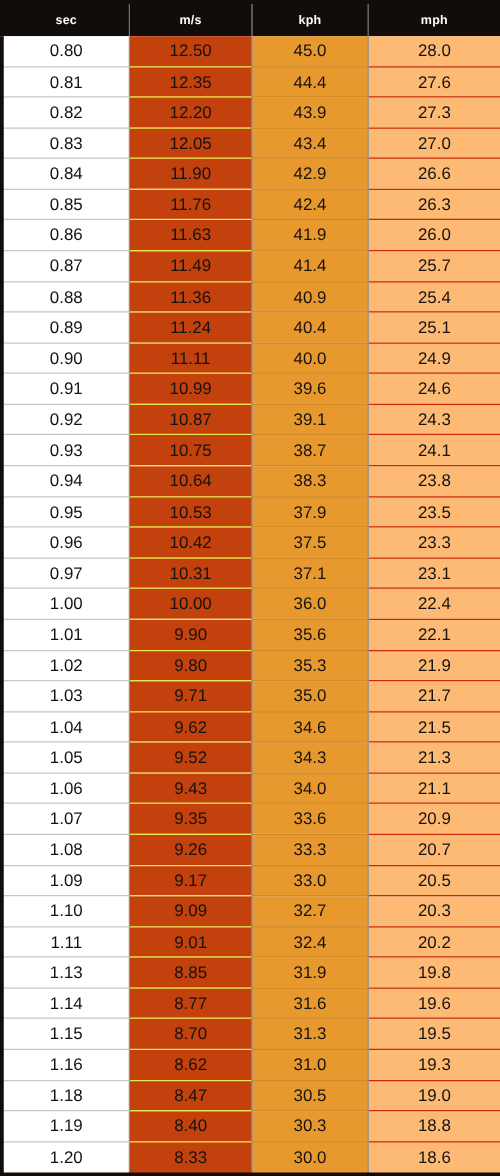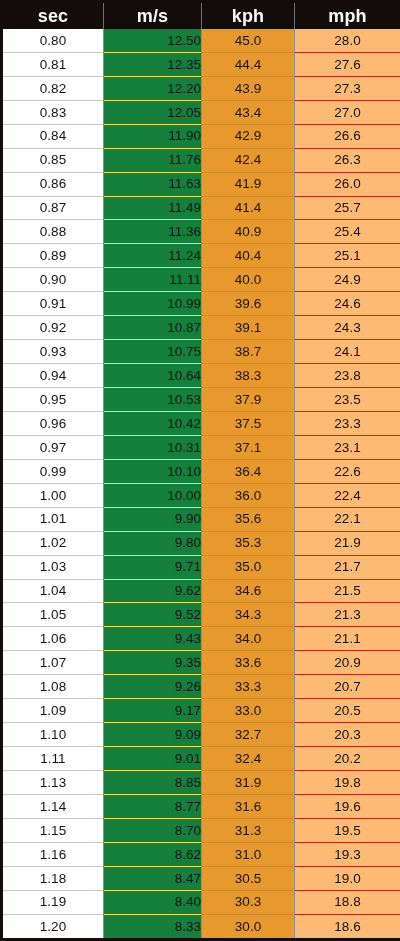--- a/index.html
+++ b/index.html
@@ -34,21 +34,21 @@
   
   col.c-sec  { width: 102px; }
   col.c-ms   { width: 98px; }
   col.c-kph  { width: 93px; }
   col.c-mph  { width: 107px; }
 
   thead th {
     background: #120d0b;
     color: #ffffff;
     font-weight: bold;
-    font-size: 18px;
+    font-size: 10px;
     text-align: center;
     height: 26px;
     padding: 0;
     border-right: 1px solid #6f6f6f;
     letter-spacing: 0.2px;
   }
   thead th:last-child { border-right: none; }
 
   tbody td {
     text-align: center;
@@ -58,21 +58,21 @@
     height: 21.5px;
     line-height: 21.5px;
     border-top: 1px solid #bfbfbf;
     border-right: 1px solid #9a9a9a;
     white-space: nowrap;
   }
   tbody tr:first-child td { border-top: none; }
   tbody td:last-child { border-right: none; }
 
   td.col-sec { background: #ffffff; border-top-color: #c6c6c6; }
-  td.col-ms  { background: #15803d; border-top-color: #e6e64d; text-align: right; }
+  td.col-ms  { background: #c2410c; border-top-color: #e6e64d; }
   td.col-kph { background: #e8992e; border-top-color: #cf8929; }
   td.col-mph { background: #fdba74; border-top-color: #cb290e; }
 
   td.col-ms  { border-right-color: #8f8f8f; }
   td.col-kph { border-right-color: #8f8f8f; margin-left: 28px; }
   td.col-sec { border-right-color: #8f8f8f; }
 </style>
 </head>
 <body>
 
@@ -195,26 +195,20 @@
           <td class="col-kph">37.5</td>
           <td class="col-mph">23.3</td>
         </tr>
         <tr>
           <td class="col-sec">0.97</td>
           <td class="col-ms">10.31</td>
           <td class="col-kph">37.1</td>
           <td class="col-mph">23.1</td>
         </tr>
         <tr>
-          <td class="col-sec">0.99</td>
-          <td class="col-ms">10.10</td>
-          <td class="col-kph">36.4</td>
-          <td class="col-mph">22.6</td>
-        </tr>
-        <tr>
           <td class="col-sec">1.00</td>
           <td class="col-ms">10.00</td>
           <td class="col-kph">36.0</td>
           <td class="col-mph">22.4</td>
         </tr>
         <tr>
           <td class="col-sec">1.01</td>
           <td class="col-ms">9.90</td>
           <td class="col-kph">35.6</td>
           <td class="col-mph">22.1</td>

